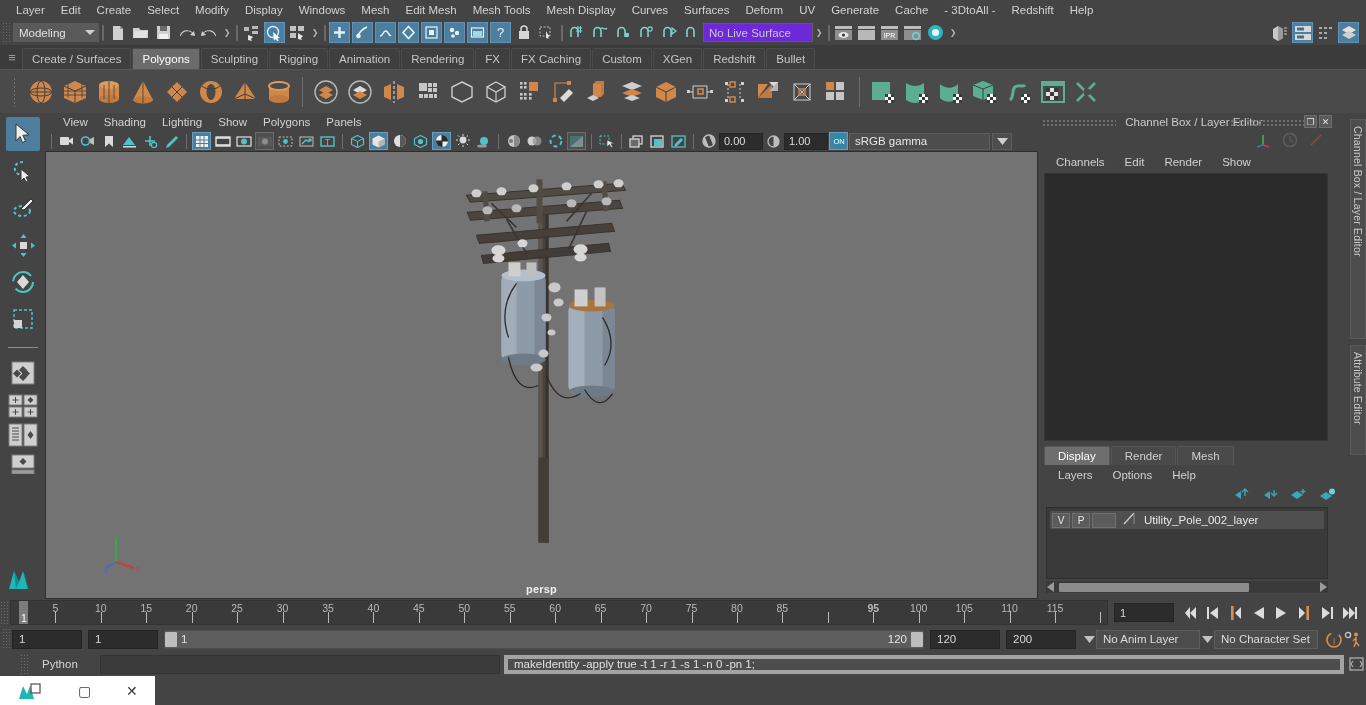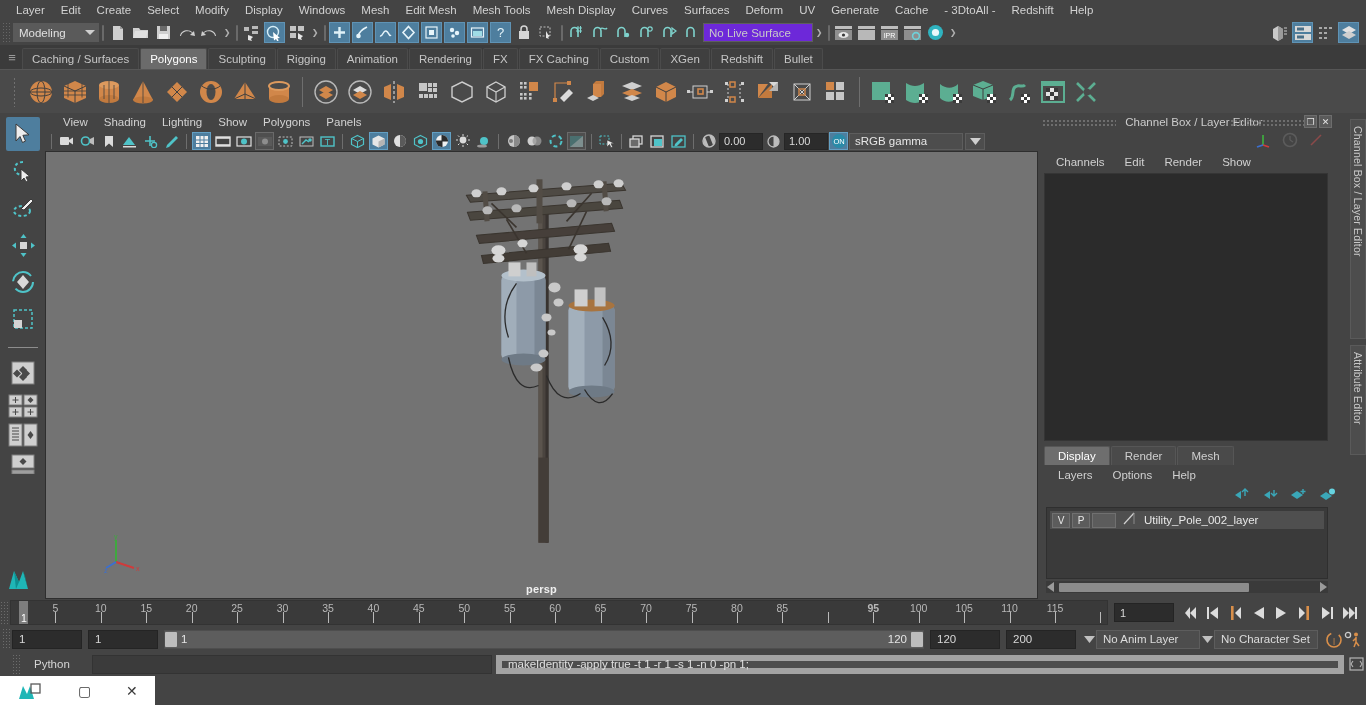--- a/index.html
+++ b/index.html
@@ -66,21 +66,21 @@
   .vpcol{ flex:1 1 auto; display:flex; flex-direction:column; min-width:0; background:#444; }
   .vp-menubar{ height:18px; display:flex; align-items:center; background:#444; padding-left:10px; flex:0 0 18px;}
   .vp-menubar .vm{ padding:0 8px; font-size:11.5px; color:#d2d2d2;}
   .vp-toolbar{ height:20px; display:flex; align-items:center; background:#444; flex:0 0 20px; padding-left:2px;}
   .vt{ width:19px;height:18px;margin:0 1px;display:flex;align-items:center;justify-content:center;flex:0 0 19px;}
   .vt.on{ background:#4e7e9e; border:1px solid #63a0c4;}
   .vt.framed{ background:#4f4f4f; border:1px solid #6a6a6a;}
   .vsep{ width:1px;height:15px;background:#6e6e6e;margin:0 4px;flex:0 0 1px;}
   .numfield{ width:44px;height:17px;background:#2c2c2c;border:1px solid #262626;color:#dcdcdc;
     font-size:11px;display:flex;align-items:center;padding-left:4px;}
-  .gammafield{ width:114px;height:17px;background:#4d4d4d;border:1px solid #5d5d5d;color:#e6e6e6;
+  .gammafield{ width:141px;height:17px;background:#4d4d4d;border:1px solid #5d5d5d;color:#e6e6e6;
     font-size:11.5px;display:flex;align-items:center;padding-left:5px;}
   .gdrop{ width:20px;height:17px;background:#4d4d4d;border:1px solid #5d5d5d;margin-left:2px;
     display:flex;align-items:center;justify-content:center;}
   .viewport{ flex:1 1 auto; background:#737373; position:relative; overflow:hidden; border:1px solid #2e2e2e;
      margin:0 0 0 0; min-height:0;}
   .vp-label{ position:absolute; bottom:3px; left:50%; transform:translateX(-50%); color:#efefef;
     font-size:11px; font-weight:bold; letter-spacing:.2px;}
   .axis{ position:absolute; left:58px; bottom:26px; width:40px;height:40px;}
 
   
@@ -139,24 +139,24 @@
     align-items:center;}
   .range-bar .handle{ width:12px;height:15px;background:#bdbdbd;border-radius:1px;}
   .range-bar .lnum{ font-size:11.5px;color:#e4e4e4;margin-left:4px;}
   .range-bar .rnum{ font-size:11.5px;color:#e4e4e4;margin-left:auto;margin-right:4px;}
   .rdrop{ width:14px;height:19px;display:flex;align-items:center;justify-content:center;color:#c0c0c0;font-size:8px;}
   .combo{ width:88px;height:19px;background:#4d4d4d;border:1px solid #5d5d5d;color:#dcdcdc;font-size:11.5px;
     display:flex;align-items:center;padding-left:6px;}
   .combo.wide{ width:104px;}
 
   
-  .cmdline{ height:24px;display:flex;align-items:center;background:#444;flex:0 0 24px;padding-left:12px;}
+  .cmdline{ height:24px;display:flex;align-items:center;background:#444;flex:0 0 24px;padding-left:20px;}
   .cmd-lbl{ width:58px;font-size:11.5px;color:#d4d4d4;padding-left:12px;flex:0 0 70px;}
   .cmd-in{ width:400px;height:19px;background:#3b3b3b;border:1px solid #333;flex:0 0 400px;}
-  .cmd-out{ flex:1 1 auto;height:19px;background:#4d4d4d;border:6px solid #a3a3a3;display:flex;align-items:center;
+  .cmd-out{ flex:1 1 auto;height:19px;background:#4d4d4d;border:4px solid #a3a3a3;display:flex;align-items:center;
     padding-left:6px;font-size:11.5px;color:#e0e0e0;margin:0 2px 0 4px;}
   .cmd-btn{ width:20px;height:20px;display:flex;align-items:center;justify-content:center;flex:0 0 20px;}
 
   
   .taskbar{ height:29px;background:#444;display:flex;align-items:center;flex:0 0 29px;}
   .tb-white{ width:155px;height:29px;background:#ffffff;display:flex;align-items:center;}
   .tb-item{ flex:1 1 auto;display:flex;align-items:center;justify-content:center;height:29px;}
   .tb-glyph{ font-size:14px;color:#3b3b3b;}
 </style>
 </head>
@@ -421,21 +421,21 @@
         <svg width="18" height="17">
             <path d="M9 2l7 4-7 4-7-4z" fill="#e2e2e2"></path>
             <path d="M9 7l7 4-7 4-7-4z" fill="#cfcfcf"></path>
           </svg>
       </div>
     </div>
   </div>
 
   <div class="shelf-tabs">
     <div class="shelf-grip">≡</div>
-    <div class="stab">Caching / Surfaces</div>
+    <div class="stab">Create / Surfaces</div>
     <div class="stab active">Polygons</div>
     <div class="stab">Sculpting</div>
     <div class="stab">Rigging</div>
     <div class="stab">Animation</div>
     <div class="stab">Rendering</div>
     <div class="stab">FX</div>
     <div class="stab">FX Caching</div>
     <div class="stab">Custom</div>
     <div class="stab">XGen</div>
     <div class="stab">Redshift</div>

